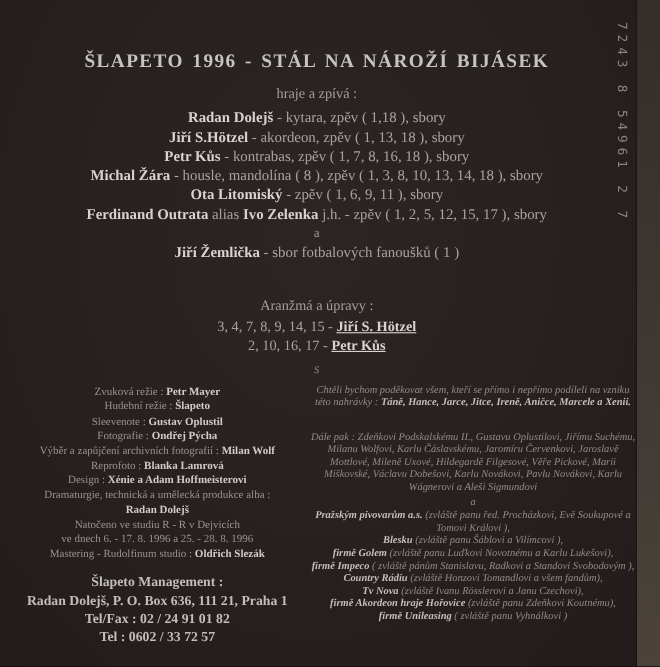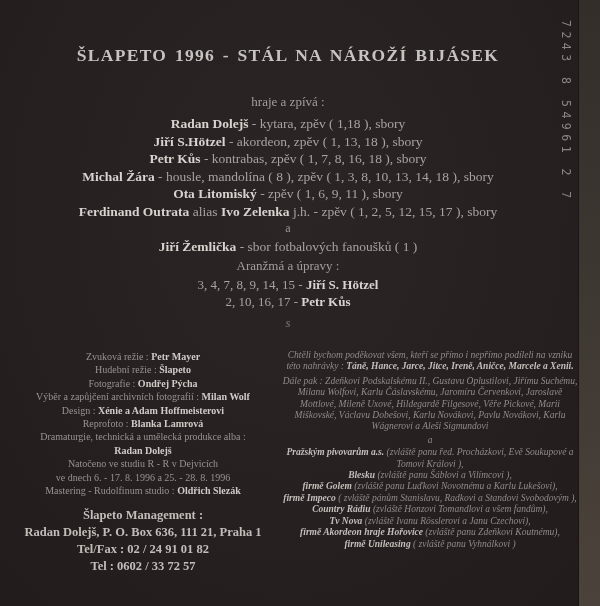--- a/index.html
+++ b/index.html
@@ -4,37 +4,37 @@
 <style>
   html,body{margin:0;padding:0;background:#111;}
   .cover{
     position:relative;width:600px;height:606px;overflow:hidden;
     background:radial-gradient(ellipse at 48% 35%, #2b2625 0%, #262120 55%, #211c1b 100%);
     font-family:"Liberation Serif", serif;
     -webkit-font-smoothing:antialiased;
   }
   .content{position:absolute;left:14px;top:16px;width:548px;text-align:center;}
   .title{margin-top:29px;font-size:17.5px;font-weight:bold;letter-spacing:1.3px;word-spacing:2px;color:#c7c3bf;}
-  .sec-heading{margin-top:28px;font-size:13px;color:#a49f9b;}
+  .sec-heading{margin-top:11px;font-size:13px;color:#a49f9b;}
   .perf{margin-top:5px;font-size:13.5px;line-height:17.5px;color:#a8a39f;}
   .perf b{font-weight:bold;color:#d8d3cf;}
   .connector{font-size:12px;color:#9b9692;}
-  .arr-heading{margin-top:3px;}
+  .arr-heading{margin-top:32px;}
   .arr{margin-top:2px;font-size:13px;line-height:17px;color:#a8a39f;}
-  .arr b{font-weight:bold;color:#d8d3cf;}
+  .arr b{font-weight:bold;color:#d8d3cf;text-decoration:underline;}
   .ornament{margin-top:5px;font-size:13px;font-style:italic;color:#7e7975;}
   .lower{position:absolute;top:350px;left:12px;width:566px;display:flex;justify-content:space-between;}
   .col-left{width:262px;text-align:center;}
   .credits{font-size:10px;line-height:13.4px;color:#98938f;}
   .credits b{font-weight:bold;color:#d0cbc7;}
   .mgmt{margin-top:10px;font-size:12.5px;font-weight:bold;line-height:16.8px;color:#c2bdb9;}
   .col-right{width:296px;text-align:center;font-size:9.5px;line-height:11.4px;color:#908b87;font-style:italic;}
   .col-right b{font-weight:bold;color:#c4bfbb;}
   .tpara{margin:0;}
-  .gap{margin-top:3px;}
+  .gap{margin-top:20px;}
   .tconn{margin-top:2px;margin-bottom:1px;}
   .edge{position:absolute;top:0;right:0;width:21px;height:606px;
     background:linear-gradient(180deg,#332e2a 0%,#3d3732 45%,#4b433b 100%);
     border-left:1px solid #1a1615;}
   .barcode-num{position:absolute;top:20px;right:27px;writing-mode:vertical-rl;
     font-family:"DejaVu Sans Mono", monospace;font-size:11.5px;letter-spacing:4.5px;color:#8b8681;}
 </style>
 </head>
 <body>
 
@@ -65,24 +65,25 @@
 
     <div class="ornament">s</div>
   </div>
 
   <div class="lower">
 
     <div class="col-left">
       <div class="credits">
         <div class="cline"><span>Zvuková režie : </span><b>Petr Mayer</b></div>
         <div class="cline"><span>Hudební režie : </span><b>Šlapeto</b></div>
+        <div class="cline"><span>Sleevenote : </span><b>Gustav Oplustil</b></div>
         <div class="cline"><span>Fotografie : </span><b>Ondřej Pýcha</b></div>
         <div class="cline"><span>Výběr a zapůjčení archivních fotografií : </span><b>Milan Wolf</b></div>
+        <div class="cline"><span>Reprofoto : </span><b>Blanka Lamrová</b></div>
         <div class="cline"><span>Design : </span><b>Xénie a Adam Hoffmeisterovi</b></div>
-        <div class="cline"><span>Reprofoto : </span><b>Blanka Lamrová</b></div>
         <div class="cline">Dramaturgie, technická a umělecká produkce alba :</div>
         <div class="cline"><b>Radan Dolejš</b></div>
         <div class="cline">Natočeno ve studiu R - R v Dejvicích</div>
         <div class="cline">ve dnech 6. - 17. 8. 1996 a 25. - 28. 8. 1996</div>
         <div class="cline"><span>Mastering - Rudolfinum studio : </span><b>Oldřich Slezák</b></div>
       </div>
 
       <div class="mgmt">
         <div class="mline">Šlapeto Management :</div>
         <div class="mline">Radan Dolejš, P. O. Box 636, 111 21, Praha 1</div>

